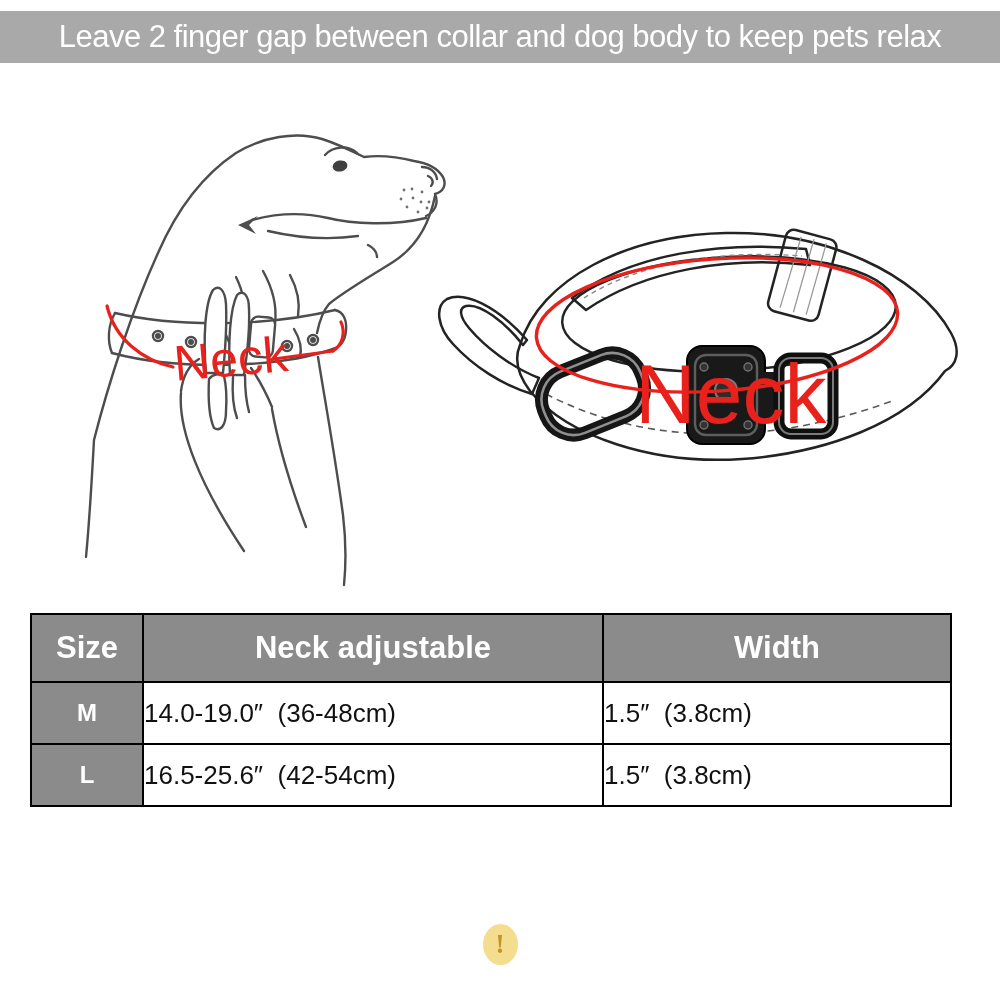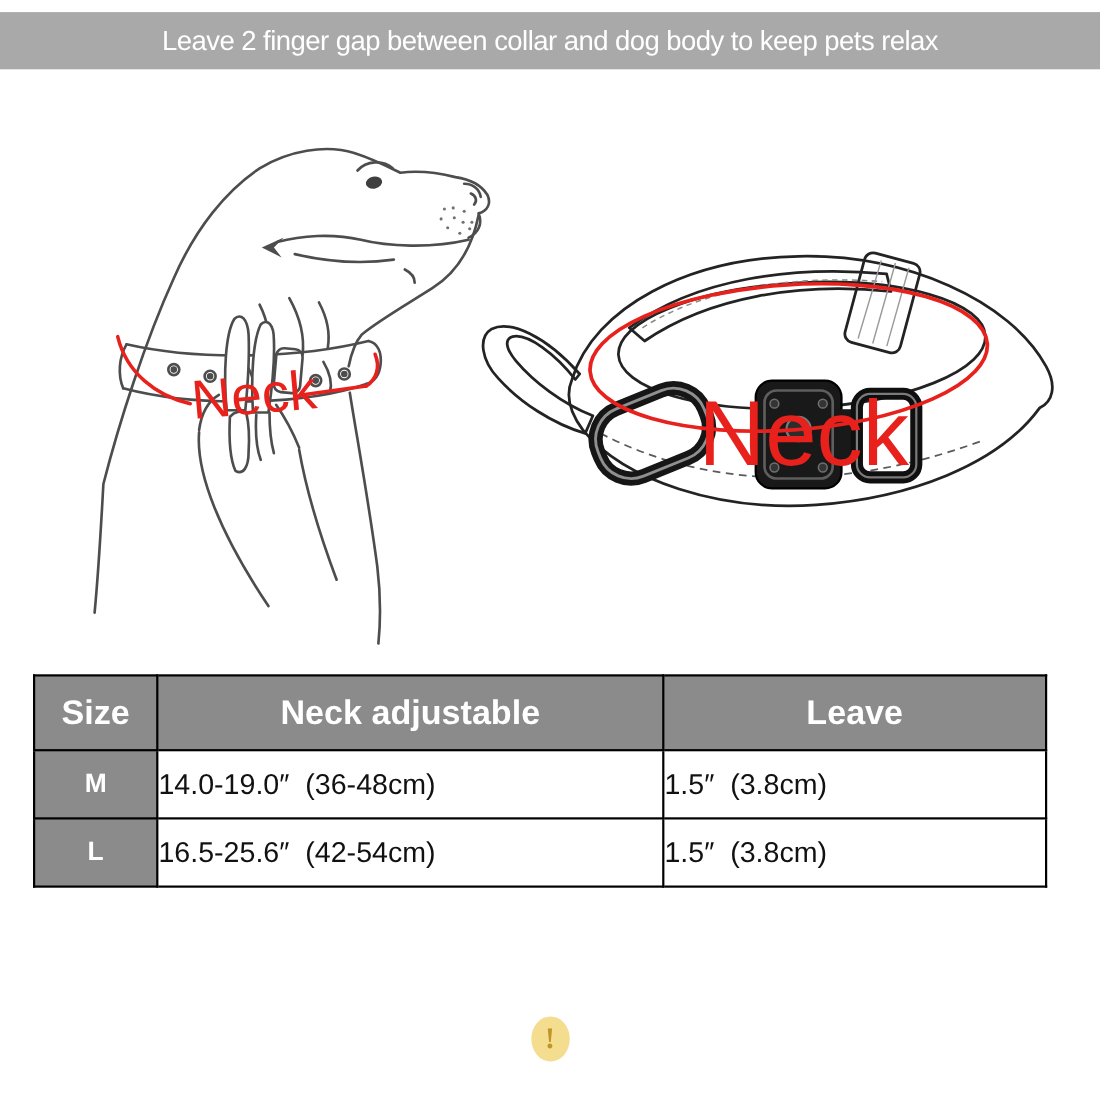--- a/index.html
+++ b/index.html
@@ -6,21 +6,21 @@
   .page{
     position:relative;width:1000px;height:1000px;background:#ffffff;
     font-family:"Liberation Sans",sans-serif;overflow:hidden;
   }
   
   .banner{
     position:absolute;left:0;top:11px;width:1000px;height:52px;
     background:#a9a9a9;display:flex;align-items:center;justify-content:center;
   }
   .banner span{
-    color:#ffffff;font-size:25px;letter-spacing:-0.5px;white-space:nowrap;
+    color:#ffffff;font-size:31px;letter-spacing:-0.5px;white-space:nowrap;
   }
   
   .dog-svg{position:absolute;left:30px;top:95px;}
   .collar-svg{position:absolute;left:430px;top:195px;}
   .sketch{stroke:#4d4d4d;stroke-width:2.4;fill:none;stroke-linecap:round;stroke-linejoin:round;}
   .csketch{stroke:#232323;stroke-width:2.5;fill:none;stroke-linecap:round;stroke-linejoin:round;}
   .redline{stroke:#e8211c;fill:none;stroke-linecap:round;}
   .redtext{fill:#e8211c;font-family:"Liberation Sans",sans-serif;}
   
   table.size-table{
@@ -178,21 +178,21 @@
   <table class="size-table">
     <colgroup>
         <col class="c1">
         <col class="c2">
         <col class="c3">
       </colgroup>
     <thead>
       <tr>
         <th>Size</th>
         <th>Neck adjustable</th>
-        <th>Leave</th>
+        <th>Width</th>
       </tr>
     </thead>
     <tbody>
       <tr>
         <th>M</th>
         <td><span>14.0-19.0″  (36-48cm)</span></td>
         <td><span>1.5″  (3.8cm)</span></td>
       </tr>
       <tr>
         <th>L</th>

